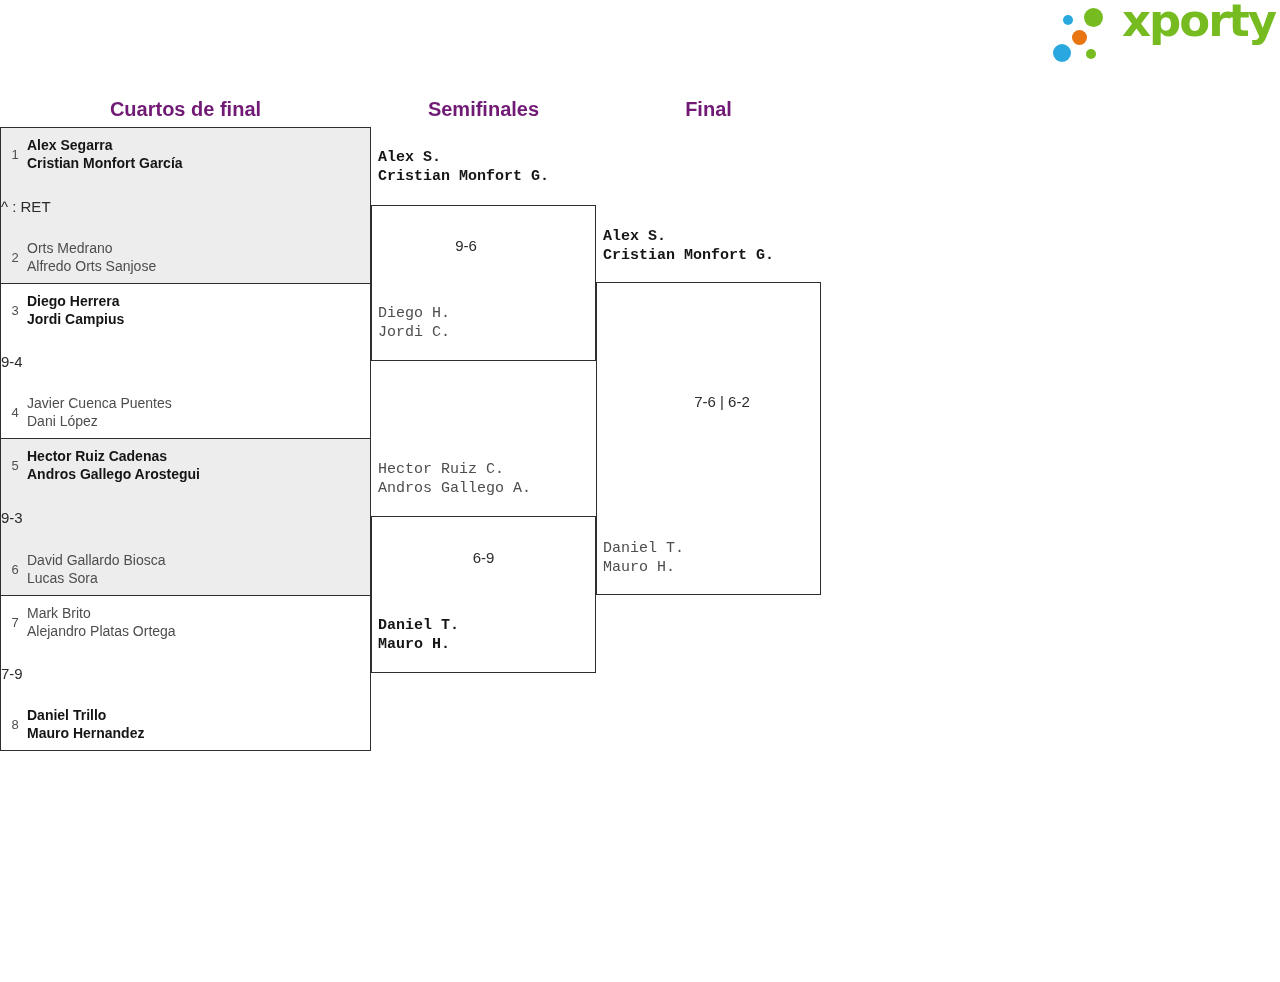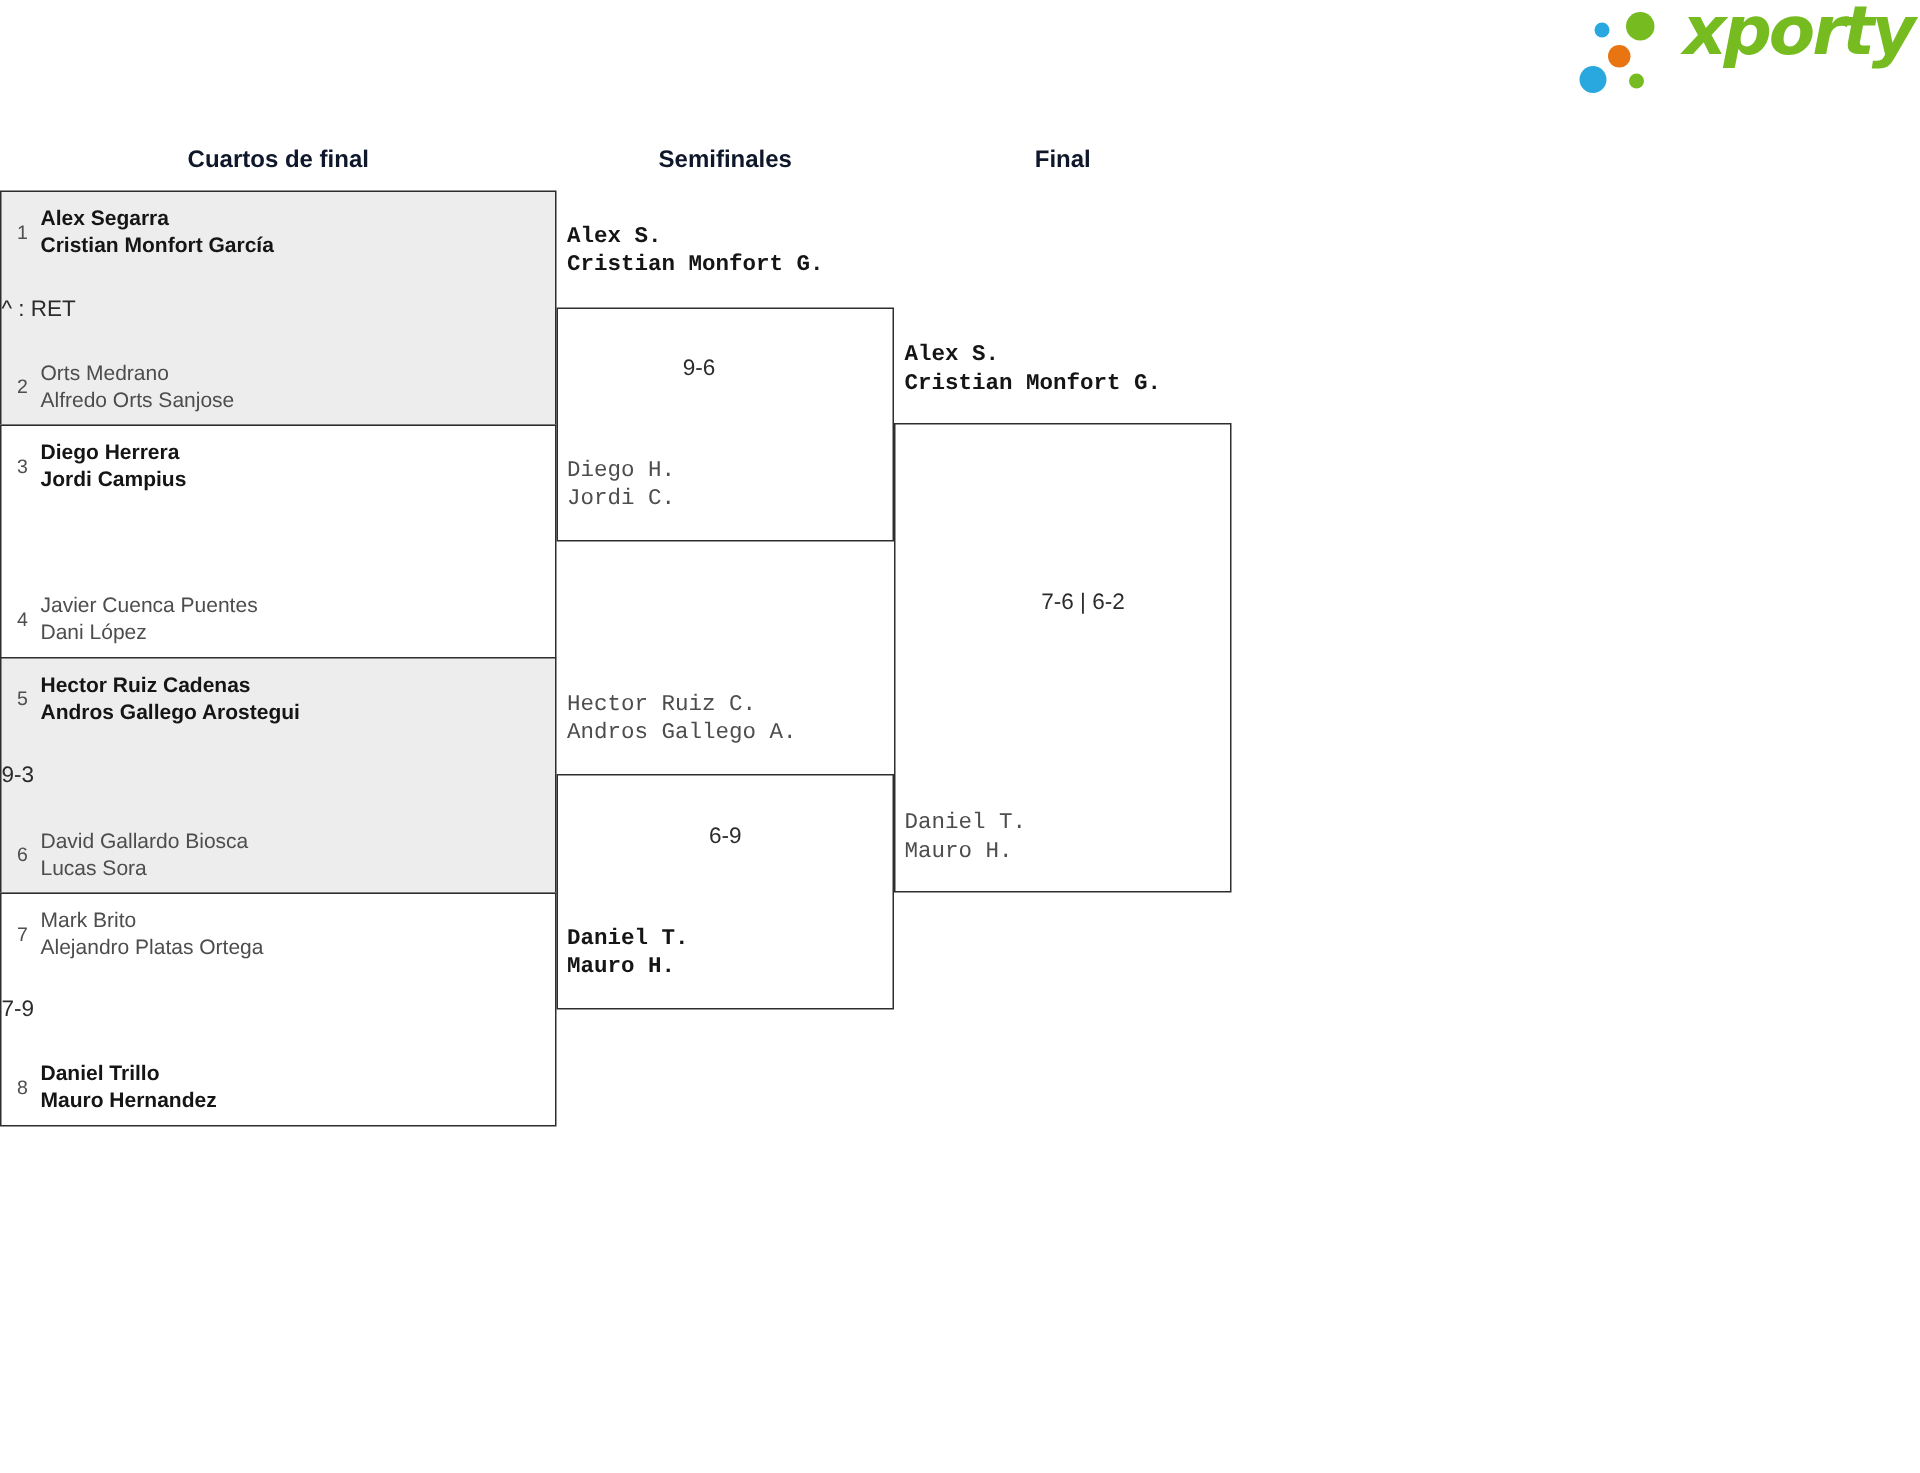--- a/index.html
+++ b/index.html
@@ -5,27 +5,27 @@
   html,body{margin:0;padding:0;background:#ffffff;}
   body{
     width:1280px;height:982px;position:relative;overflow:hidden;
     font-family:"Liberation Sans",sans-serif;color:#141414;
   }
   .stage{position:absolute;inset:0;}
 
   
   .page-title{position:absolute;left:3px;top:3px;font-size:21px;line-height:31px;
     font-weight:700;color:#141414;letter-spacing:.2px;}
-  .logo{position:absolute;left:1048px;top:2px;width:228px;height:74px;font-style:italic;}
+  .logo{position:absolute;left:1048px;top:2px;width:228px;height:74px;}
   .logo .dot{position:absolute;border-radius:50%;}
   .logo-text{position:absolute;left:74px;top:-8px;font-family:"DejaVu Sans",sans-serif;
     font-weight:800;font-size:45px;letter-spacing:-2px;}
 
   
-  .round-header{position:absolute;top:98px;text-align:center;font-size:16px;font-weight:700;color:#0f172a;}
+  .round-header{position:absolute;top:98px;text-align:center;font-size:20px;font-weight:700;color:#701a75;}
   .rh-qf{left:0;width:371px;}
   .rh-sf{left:371px;width:225px;}
   .rh-f{left:596px;width:225px;}
 
   
   .qf-box{position:absolute;left:0;width:371px;box-sizing:border-box;
     border:1px solid #2e2e2e;display:flex;flex-direction:column;
     justify-content:space-between;padding:8px 0;background:#ffffff;}
   .qf-box.shaded{background:#ededed;}
   #qf1{top:127px;height:157px;}
@@ -101,20 +101,21 @@
   </div>
 
   <div class="qf-box" id="qf2">
     <div class="team winner">
       <span class="seed">3</span>
       <span class="players">
         <span>Diego Herrera</span>
         <span>Jordi Campius</span>
       </span>
     </div>
+    <div class="qf-score">9-4</div>
     <div class="team">
       <span class="seed">4</span>
       <span class="players">
         <span>Javier Cuenca Puentes</span>
         <span>Dani López</span>
       </span>
     </div>
   </div>
 
   <div class="qf-box shaded" id="qf3">

